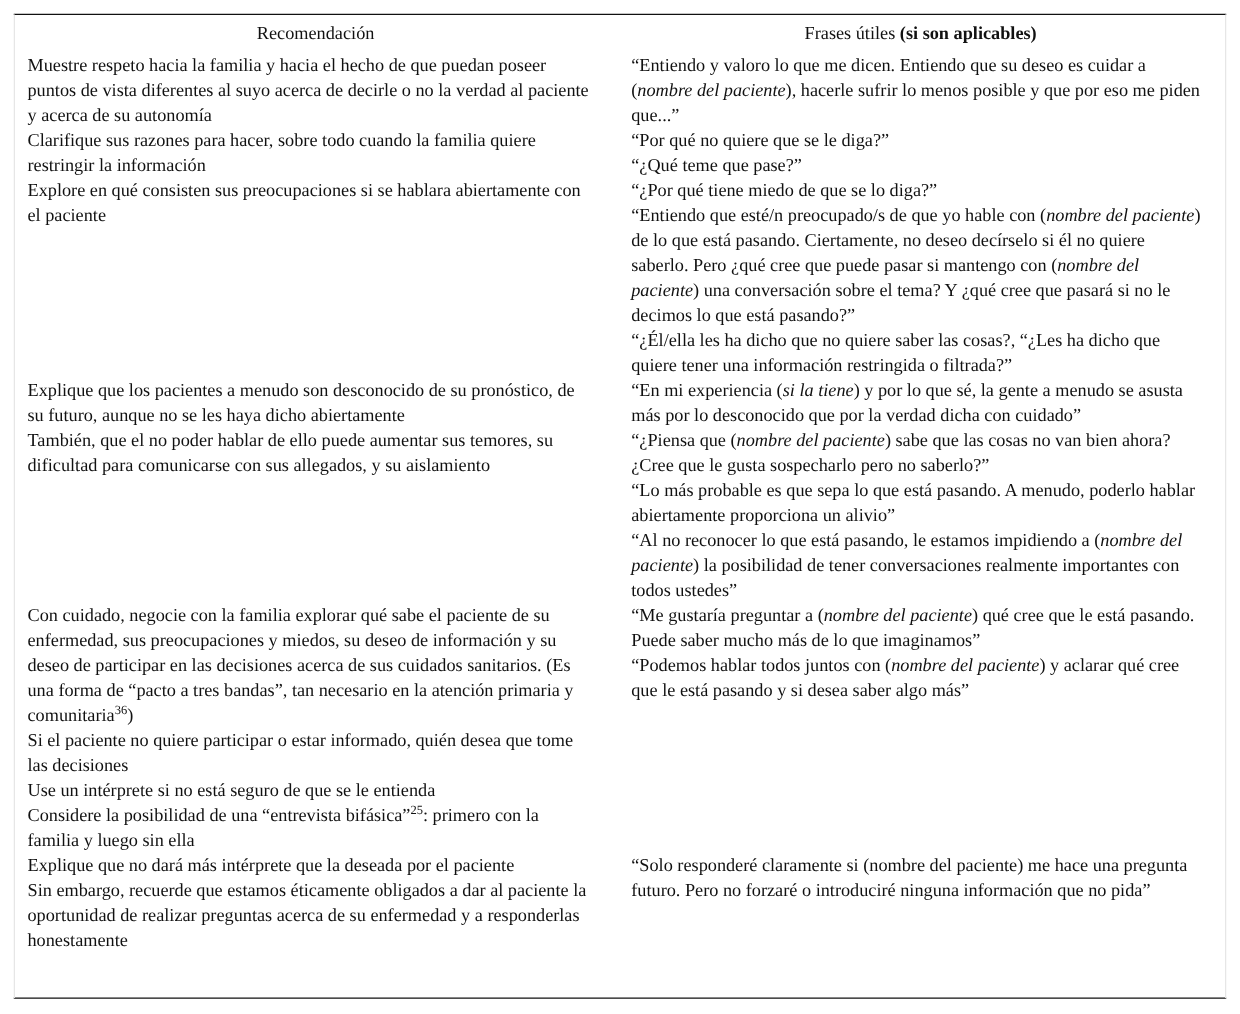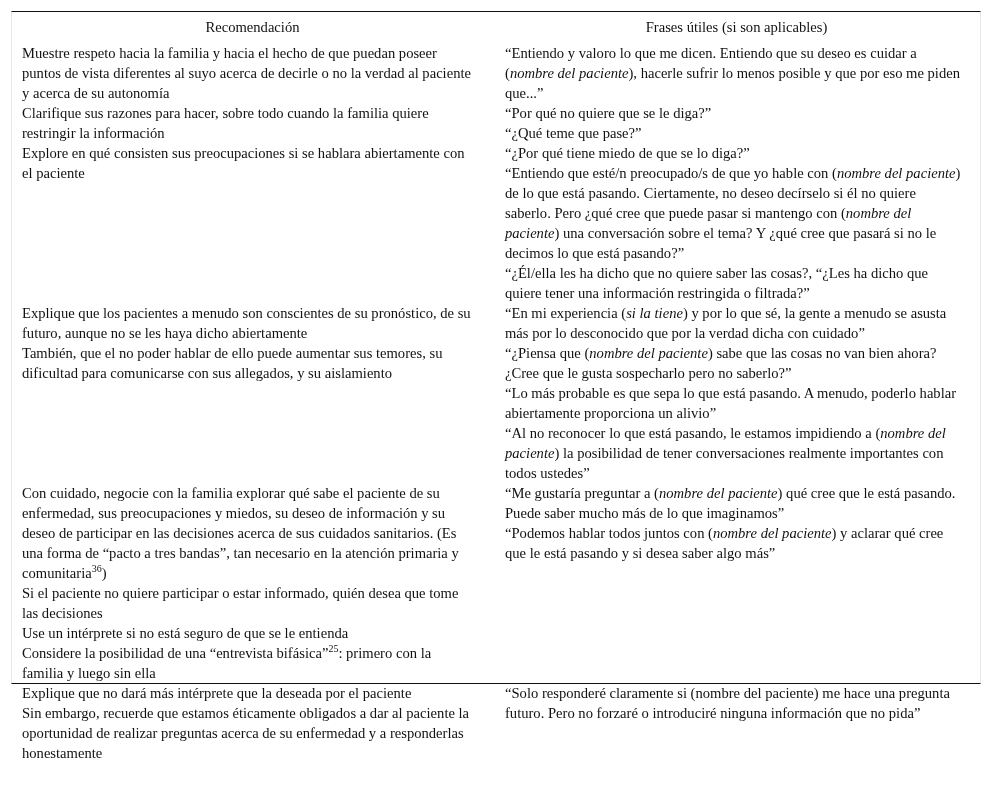--- a/index.html
+++ b/index.html
@@ -14,42 +14,42 @@
       font-family: "Liberation Serif", "DejaVu Serif", serif;
       color: #111111;
       font-size: 14.6px;
       line-height: 20px;
     }
     .table-wrap {
       position: absolute;
       left: 11px;
       top: 11px;
       width: 970px;
-      height: 673px;
+      height: 788px;
       border-top: 1.5px solid #111;
       border-bottom: 1.5px solid #111;
       border-left: 1px solid #e6e6e6;
       border-right: 1px solid #e6e6e6;
       box-sizing: border-box;
     }
     table {
       border-collapse: collapse;
       width: 100%;
       table-layout: fixed;
     }
     col.c1 { width: 481px; }
     col.c2 { width: 487px; }
     th {
       font-weight: normal;
       text-align: center;
       padding: 5px 10px 6px 10px;
       height: 20px;
       vertical-align: top;
     }
-    th b { font-weight: normal; }
+    th b { font-weight: bold; }
     td {
       vertical-align: top;
       padding: 0 10px 0 10px;
     }
     td.left { padding-right: 20px; margin-top: 24px; }
     td.right { padding-left: 12px; padding-right: 16px; }
     .row-block td { padding-bottom: 0; }
     .item { display: block; }
     sup { font-size: 10px; line-height: 0; vertical-align: 6px; }
     i { font-style: italic; }
@@ -86,21 +86,21 @@
           <td class="right">
             <span class="item">“Por qué no quiere que se le diga?”</span>
             <span class="item">“¿Qué teme que pase?”</span>
             <span class="item">“¿Por qué tiene miedo de que se lo diga?”</span>
             <span class="item">“Entiendo que esté/n preocupado/s de que yo hable con (<i>nombre del paciente</i>) de lo que está pasando. Ciertamente, no deseo decírselo si él no quiere saberlo. Pero ¿qué cree que puede pasar si mantengo con (<i>nombre del paciente</i>) una conversación sobre el tema? Y ¿qué cree que pasará si no le decimos lo que está pasando?”</span>
             <span class="item">“¿Él/ella les ha dicho que no quiere saber las cosas?, “¿Les ha dicho que quiere tener una información restringida o filtrada?”</span>
           </td>
         </tr>
         <tr class="row-block">
           <td class="left">
-            <span class="item">Explique que los pacientes a menudo son conscientes de su pronóstico, de su futuro, aunque no se les haya dicho abiertamente</span>
+            <span class="item">Explique que los pacientes a menudo son desconocido de su pronóstico, de su futuro, aunque no se les haya dicho abiertamente</span>
             <span class="item">También, que el no poder hablar de ello puede aumentar sus temores, su dificultad para comunicarse con sus allegados, y su aislamiento</span>
           </td>
           <td class="right">
             <span class="item">“En mi experiencia (<i>si la tiene</i>) y por lo que sé, la gente a menudo se asusta más por lo desconocido que por la verdad dicha con cuidado”</span>
             <span class="item">“¿Piensa que (<i>nombre del paciente</i>) sabe que las cosas no van bien ahora? ¿Cree que le gusta sospecharlo pero no saberlo?”</span>
             <span class="item">“Lo más probable es que sepa lo que está pasando. A menudo, poderlo hablar abiertamente proporciona un alivio”</span>
             <span class="item">“Al no reconocer lo que está pasando, le estamos impidiendo a (<i>nombre del paciente</i>) la posibilidad de tener conversaciones realmente importantes con todos ustedes”</span>
           </td>
         </tr>
         <tr class="row-block">

